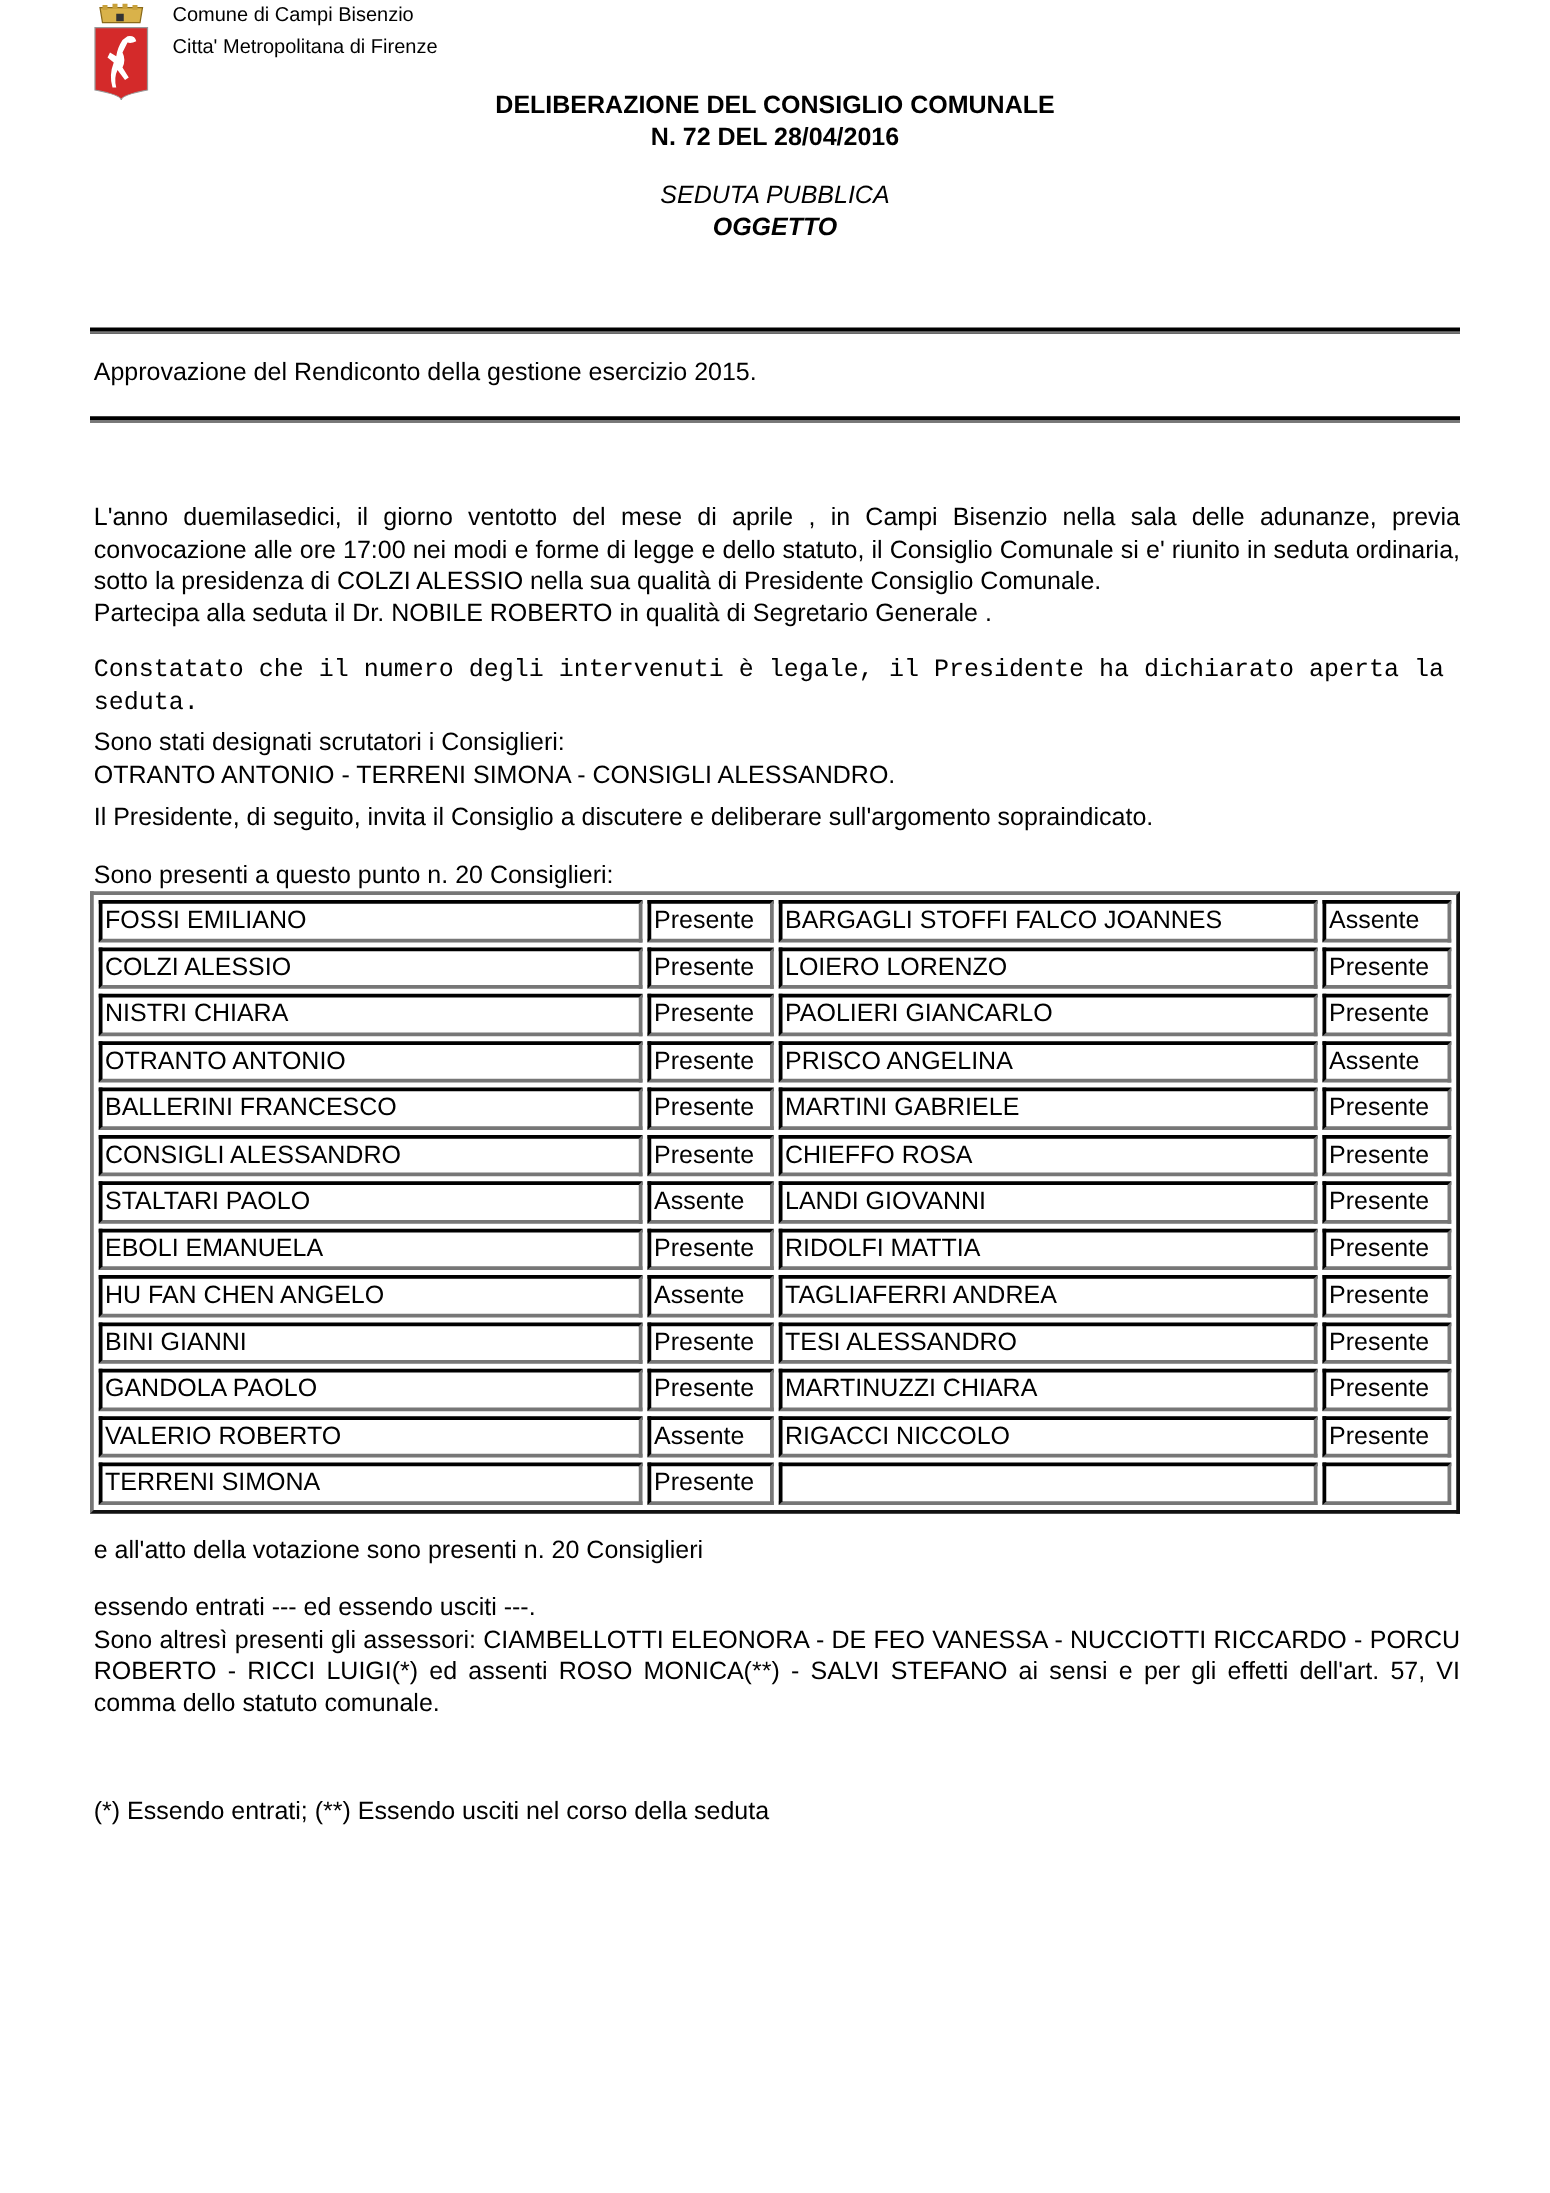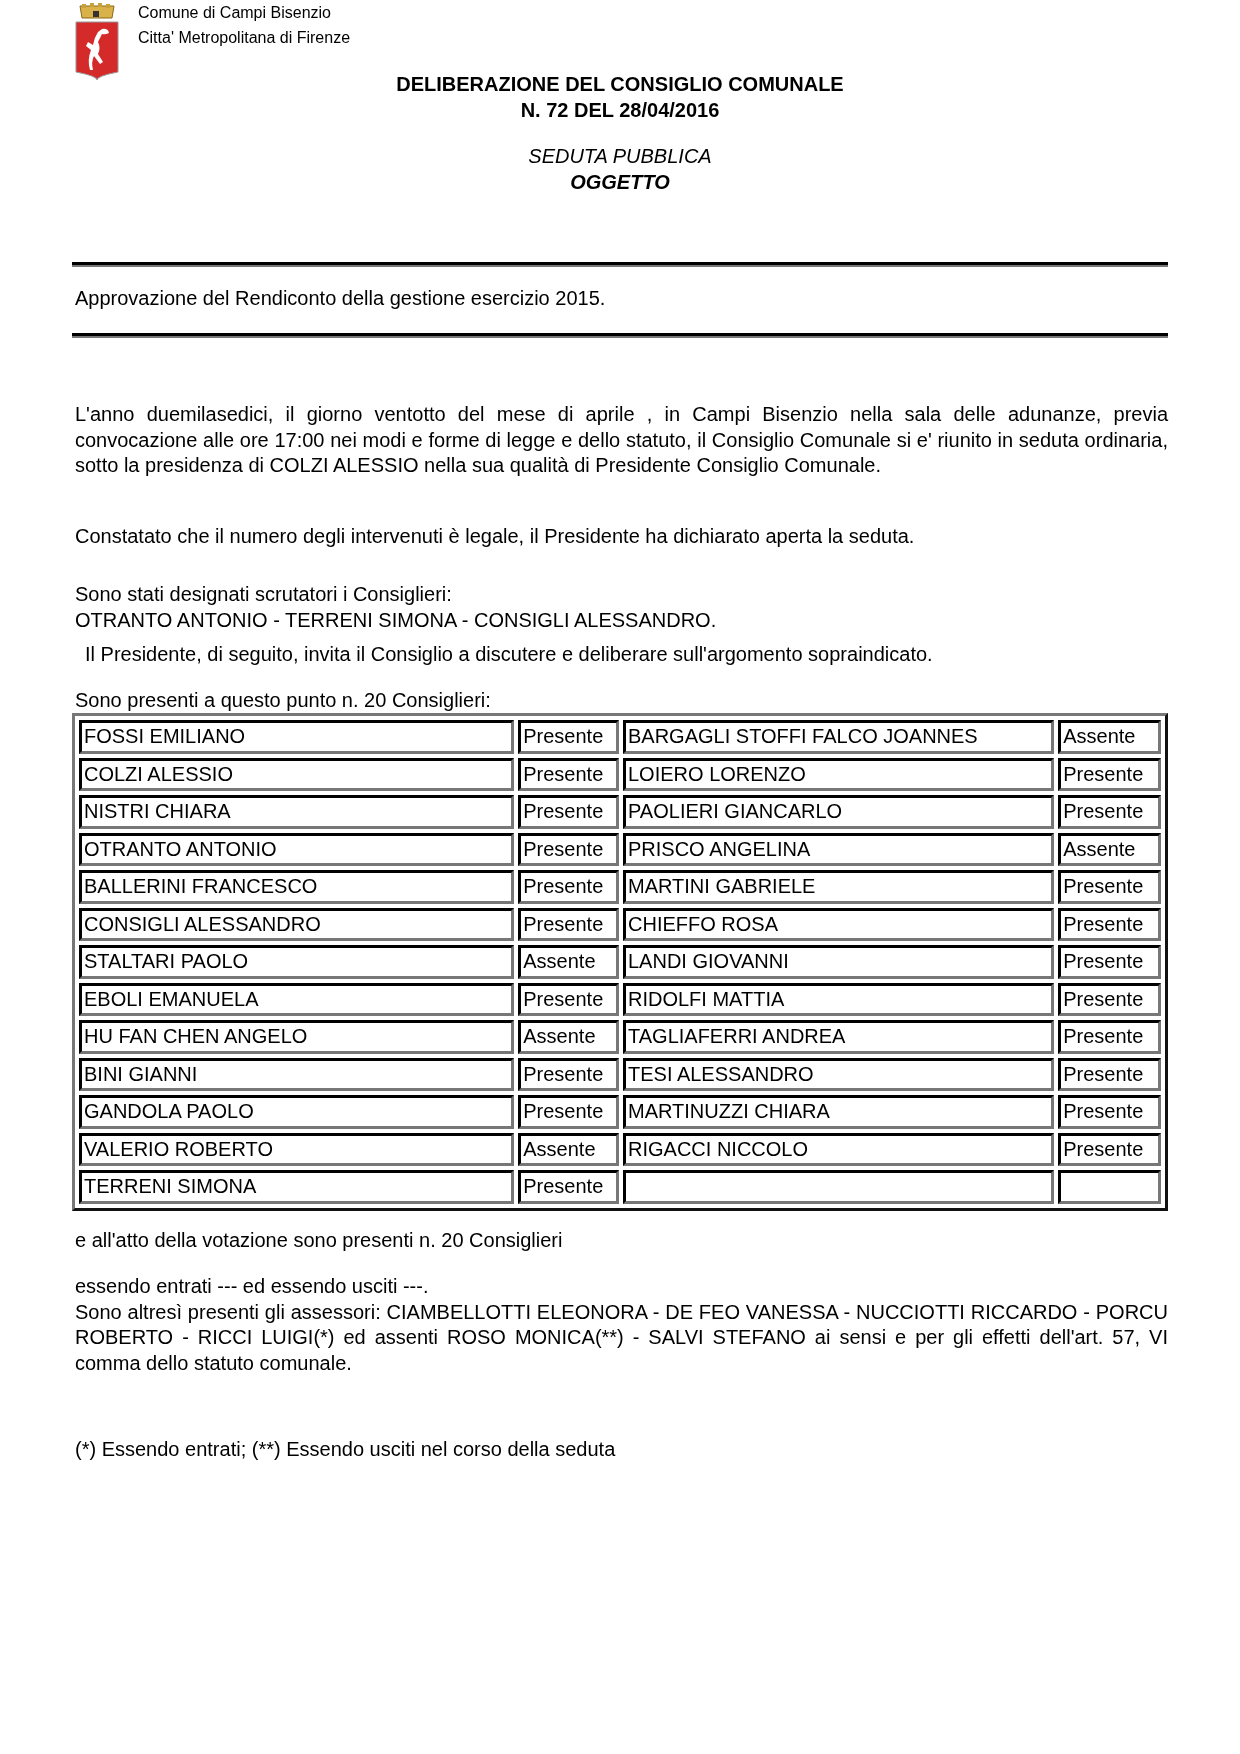--- a/index.html
+++ b/index.html
@@ -17,23 +17,23 @@
     .title-block { left: 0; width: 1240px; top: 72px; text-align: center; font-weight: bold; font-size: 20px; line-height: 25.5px; }
     .session-block { left: 0; width: 1240px; top: 144px; text-align: center; font-size: 20px; line-height: 25.5px; font-style: italic; }
     .session-block .bold { font-weight: bold; }
     .rule { left: 72px; width: 1096px; height: 5px; background: #000; border-bottom: 2px solid #777; }
     .rule.top { top: 262px; }
     .rule.bottom { top: 333px; }
     .subject { left: 75px; top: 287px; }
     .body-text { left: 75px; width: 1093px; line-height: 25.5px; }
     .justify { text-align: justify; text-align-last: left; }
     .p1 { top: 402px; }
-    .p2 { top: 524px; }
+    .p2 { top: 524px; font-family: Liberation Mono, monospace; }
     .p3 { top: 570px; margin-top: 12px; }
-    .p4 { top: 642px; margin-left: 10px; }
+    .p4 { top: 642px; }
     .p5 { top: 688px; }
     table.attendance {
       position: absolute; left: 72px; top: 713px; width: 1096px;
       border-collapse: separate; border-spacing: 4px;
       border-top: 3px solid #777; border-left: 3px solid #777;
       border-right: 3px solid #111; border-bottom: 3px solid #111;
       table-layout: fixed;
     }
     table.attendance td {
       height: 33.5px;
@@ -86,20 +86,21 @@
   <div>SEDUTA PUBBLICA</div>
   <div class="bold">OGGETTO</div>
 </div>
 
 <div class="abs rule top"></div>
 <div class="abs subject">Approvazione del Rendiconto della gestione esercizio 2015.</div>
 <div class="abs rule bottom"></div>
 
 <div class="abs body-text p1">
   <div class="justify">L'anno duemilasedici, il giorno ventotto del mese di aprile , in Campi Bisenzio nella sala delle adunanze, previa convocazione alle ore 17:00 nei modi e forme di legge e dello statuto, il Consiglio Comunale si e' riunito in seduta ordinaria,  sotto la presidenza di COLZI ALESSIO nella sua qualità di Presidente Consiglio Comunale.</div>
+  <div>Partecipa alla seduta il Dr. NOBILE ROBERTO in qualità di Segretario Generale .</div>
 </div>
 
 <div class="abs body-text p2">Constatato che il numero degli intervenuti è legale, il Presidente ha dichiarato aperta la seduta.</div>
 
 <div class="abs body-text p3">
   <div>Sono stati designati scrutatori i Consiglieri:</div>
   <div>OTRANTO ANTONIO - TERRENI SIMONA - CONSIGLI ALESSANDRO.</div>
 </div>
 
 <div class="abs body-text p4">Il Presidente, di seguito, invita il Consiglio a discutere e deliberare sull'argomento sopraindicato.</div>

